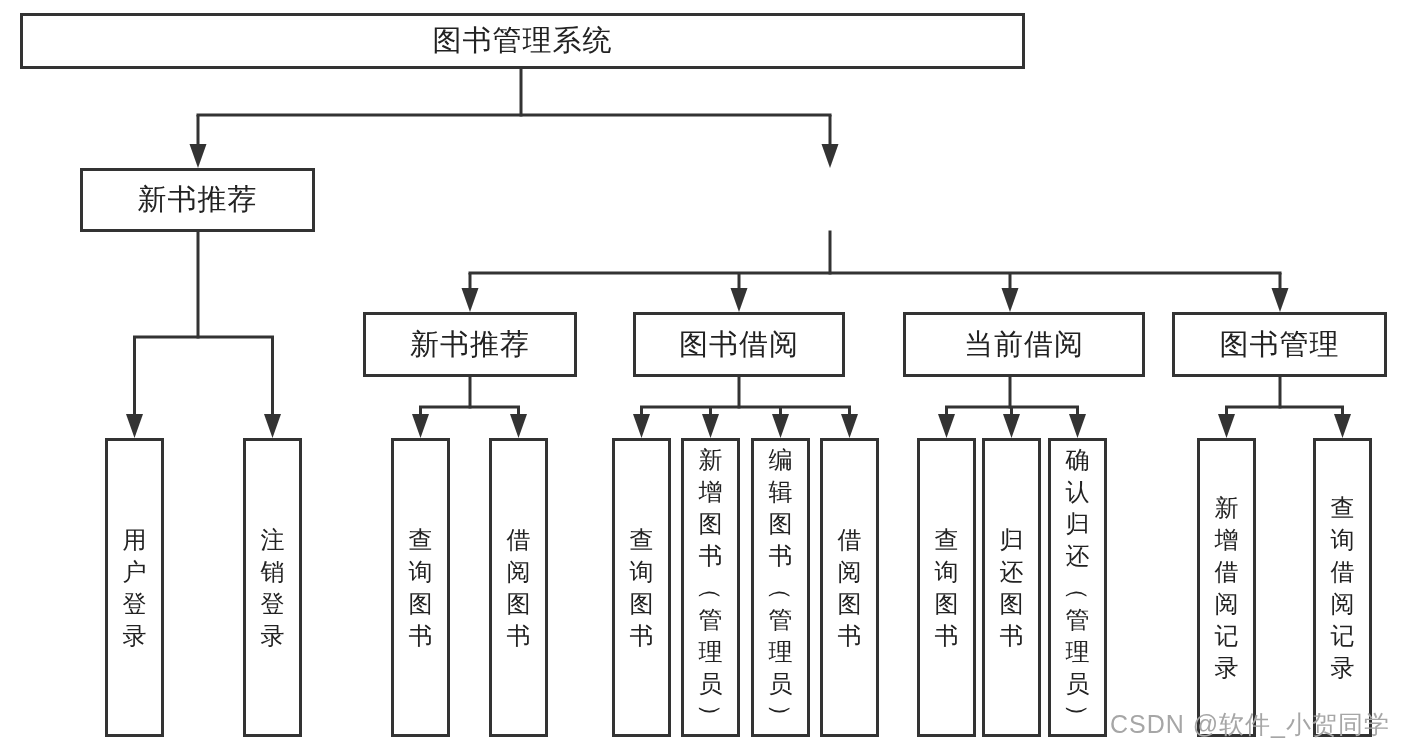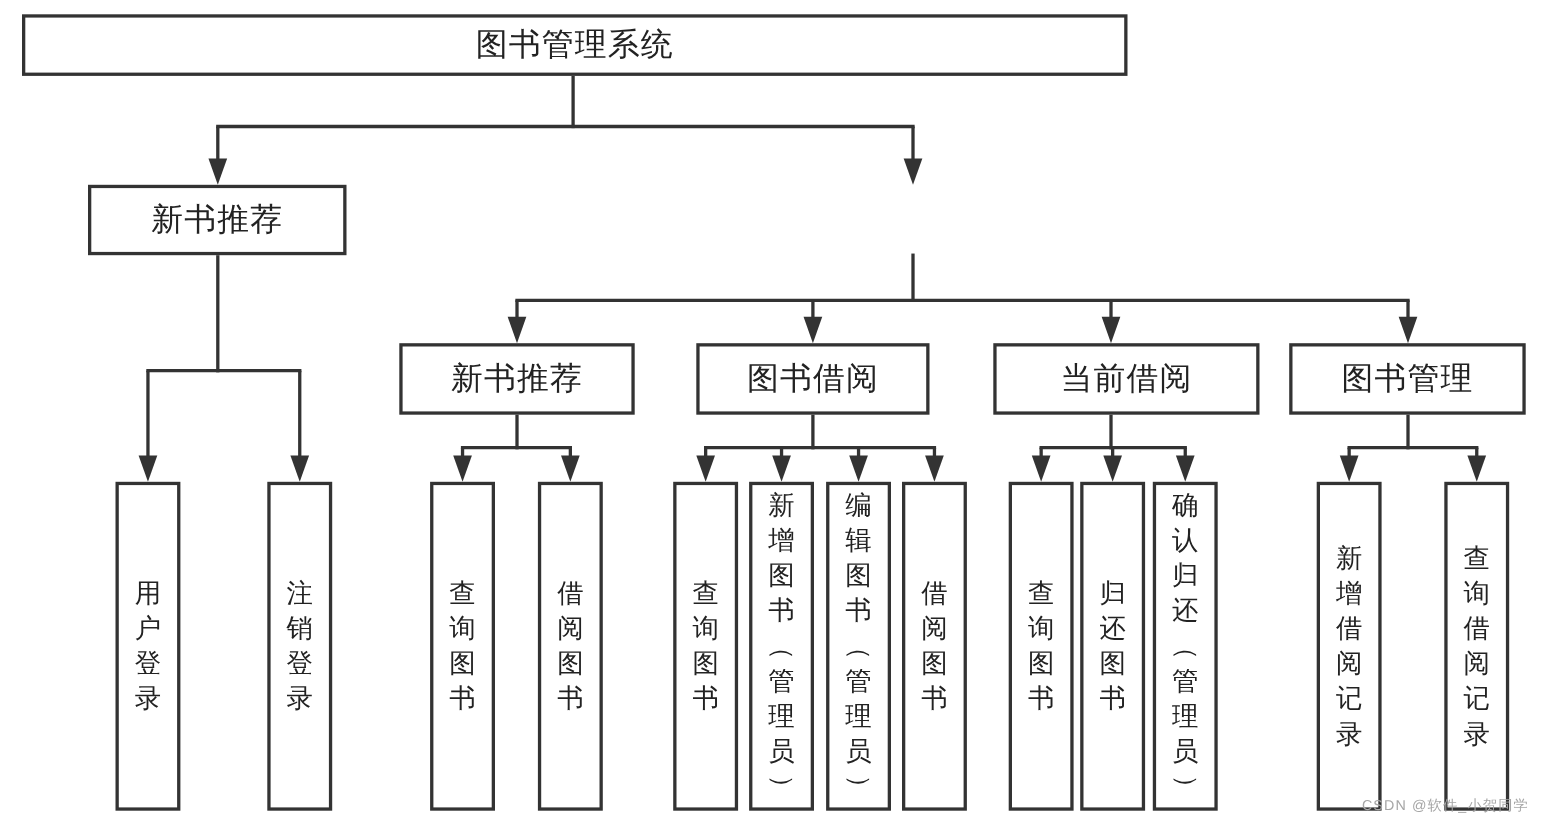--- a/index.html
+++ b/index.html
@@ -19,21 +19,21 @@
     border:3px solid var(--c-line);box-sizing:border-box;
     display:flex;align-items:center;justify-content:center;
     color:var(--c-text);z-index:2;
   }
   .hbox{font-size:29px;letter-spacing:1px;white-space:nowrap;}
   .vbox{flex-direction:column;font-size:24px;}
   .vchar{display:block;height:32px;line-height:32px;width:100%;text-align:center;}
   .vchar-rot{transform:rotate(90deg);}
   .watermark{
     position:absolute;right:15px;bottom:6px;z-index:3;
-    font-size:13px;letter-spacing:1px;color:var(--c-watermark);white-space:nowrap;
+    font-size:25px;letter-spacing:1px;color:var(--c-watermark);white-space:nowrap;
   }
 </style>
 </head>
 <body>
 
 <div class="stage">
 
   <svg class="connectors" width="1405" height="747" viewBox="0 0 1405 747">
       <line x1="521" y1="69" x2="521" y2="115" stroke="#333333" stroke-width="3" stroke-linecap="square"></line>
       <line x1="198" y1="115" x2="830" y2="115" stroke="#333333" stroke-width="3" stroke-linecap="square"></line>

